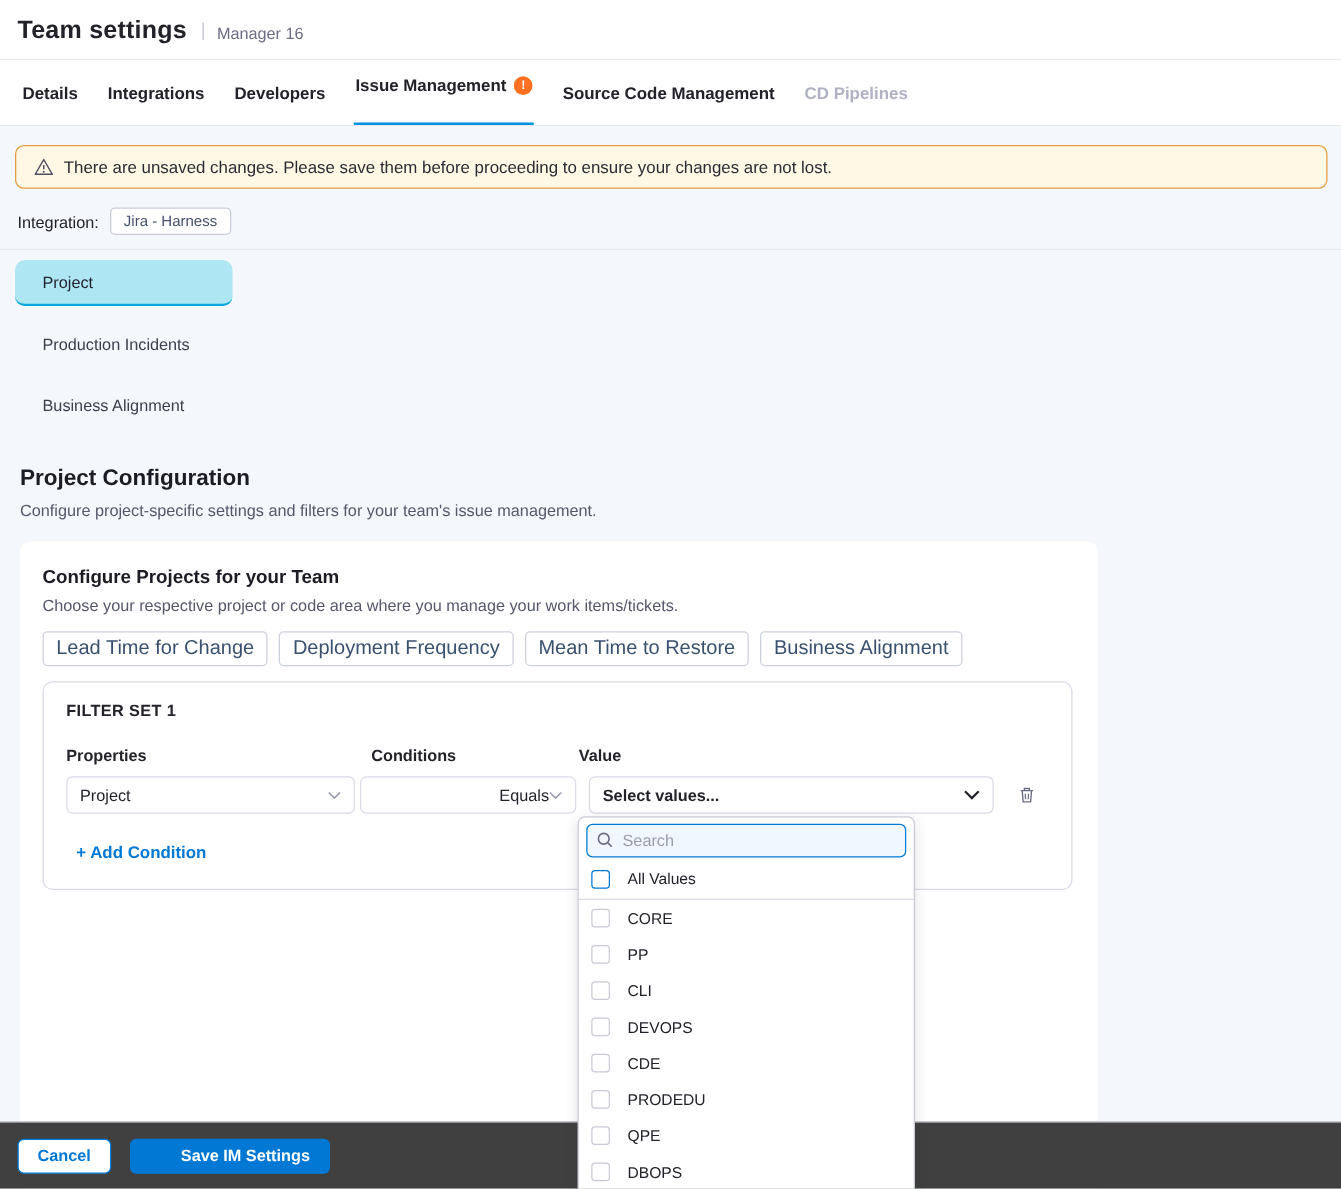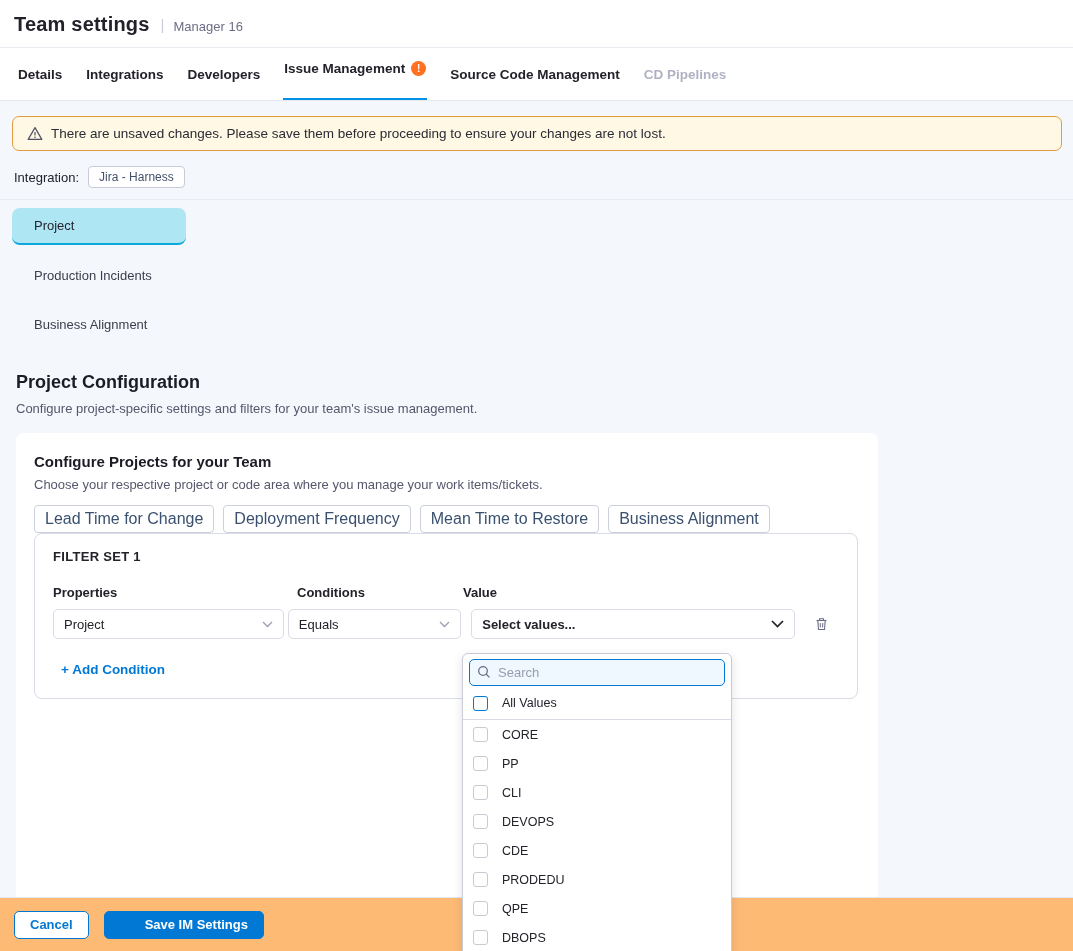--- a/index.html
+++ b/index.html
@@ -82,37 +82,37 @@
   }
   .card-title { font-size: 15px; font-weight: 700; color: #1C1C26; }
   .card-subtitle { font-size: 13px; color: #55576B; margin-top: 7px; }
   .tags-row { display: flex; gap: 9px; margin-top: 13px; }
   .tag-chip {
     border: 1px solid #CBD0DC; border-radius: 4px; background: #fff;
     font-size: 16px; color: #39506F; padding: 4px 10px; cursor: pointer;
   }
   
   .filter-box {
-    margin-top: 0; border: 1px solid #D9DBE6; border-radius: 8px;
+    margin-top: 12px; border: 1px solid #D9DBE6; border-radius: 8px;
     padding: 15px 28px 20px 18px; width: 824px; background: #fff;
   }
   .filter-title { font-size: 13px; font-weight: 700; color: #22222A; letter-spacing: .3px; }
   .cols-row { display: flex; margin-top: 21px; }
   .col-h { font-size: 13px; font-weight: 600; color: #22222A; }
   .col-h.c1 { width: 244px; }
   .col-h.c2 { width: 166px; }
   .col-h.c3 { width: 337px; }
   .selects-row { display: flex; align-items: center; margin-top: 9px; }
   .select {
     height: 30px; border: 1px solid #D9DBE6; border-radius: 5px; background: #fff;
     display: flex; align-items: center; justify-content: space-between;
     padding: 0 10px; font-size: 13px; color: #22222A; cursor: pointer;
   }
   .select.s1 { width: 240px; margin-right: 4px; }
-  .select.s2 { width: 180px; margin-right: 10px; }
+  .select.s2 { width: 180px; margin-right: 10px; justify-content: flex-end; }
   .select.s3 { width: 337px; font-weight: 700; }
   .trash-btn { margin-left: 19px; cursor: pointer; display: flex; align-items: center; }
   .add-condition {
     margin-top: 23px; margin-left: 8px; font-size: 13.5px; font-weight: 700;
     color: #0278D5; cursor: pointer; display: inline-block;
   }
   
   .dropdown-panel {
     position: absolute; left: 446px; top: 220px; width: 270px; height: 334px;
     background: #fff; border: 1px solid #C9CBD9; border-radius: 6px;
@@ -135,21 +135,21 @@
   .dd-row .label { font-size: 12.5px; color: #22222A; }
   .cbx {
     width: 15px; height: 15px; border-radius: 3px; background: #fff;
     border: 1.5px solid #C8CAD6; flex-shrink: 0; cursor: pointer;
   }
   .cbx.blue { border-color: #0278D5; }
   .dd-sep { border-top: 1px solid #D9DBE6; margin-top: 3px; }
   
   .footer {
     position: absolute; left: 0; right: 0; bottom: 0; height: 54px;
-    background: #fdba74; border-top: 1px solid #E4E6EE;
+    background: #404040; border-top: 1px solid #E4E6EE;
     display: flex; align-items: center; gap: 15px; padding: 0 14px;
   }
   .btn {
     height: 28px; border-radius: 5px; font-family: "Liberation Sans", sans-serif;
     font-size: 13px; font-weight: 700; cursor: pointer; padding: 0 15px;
   }
   .btn.secondary { background: #fff; border: 1.5px solid #0278D5; color: #0278D5; }
   .btn.primary { background: #0278D5; border: 1.5px solid #0278D5; color: #fff; padding-left: 40px; }
 </style>
 </head>

